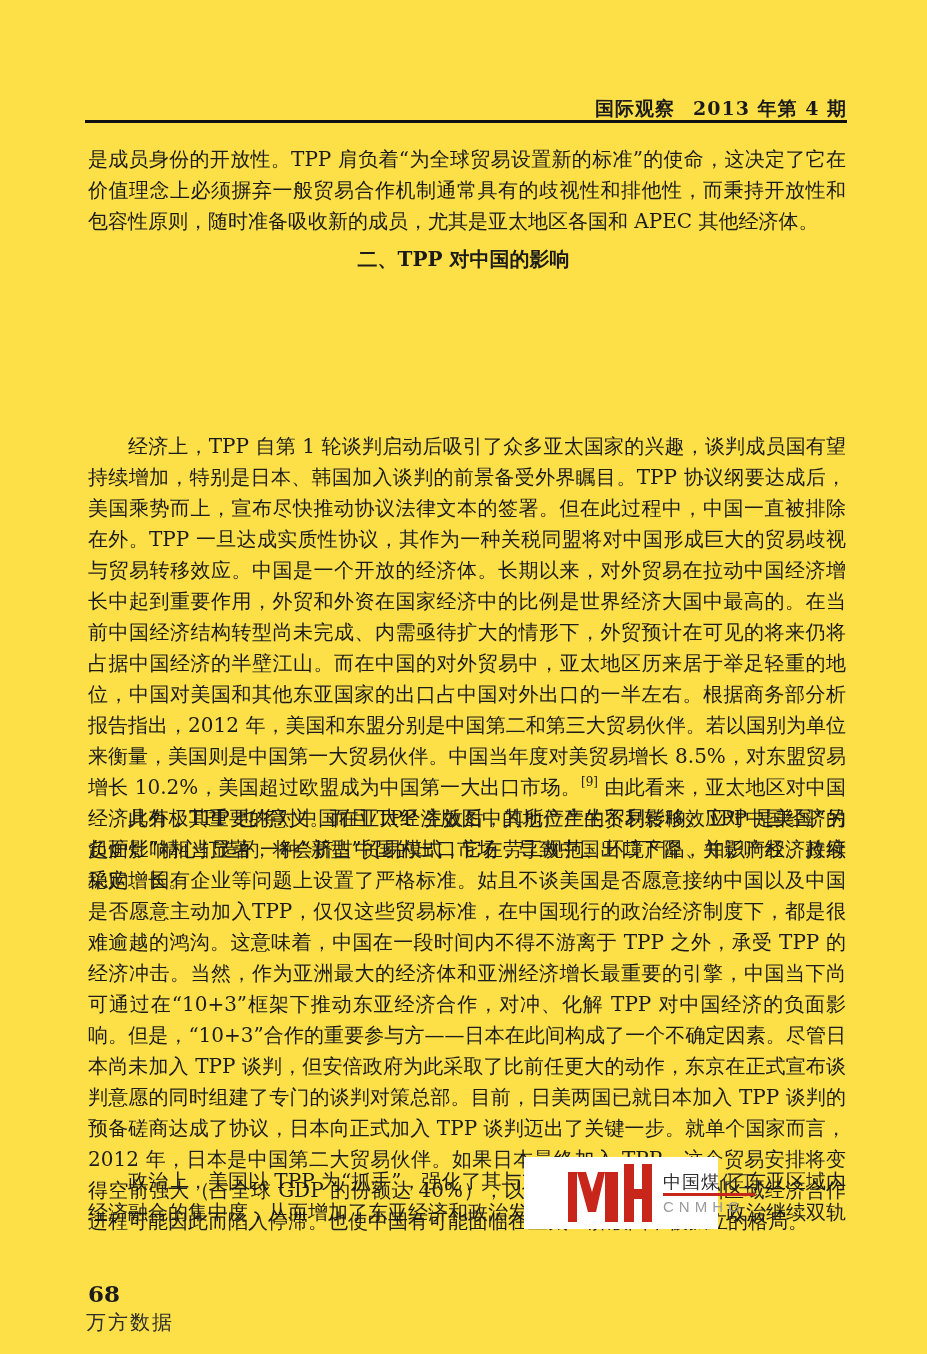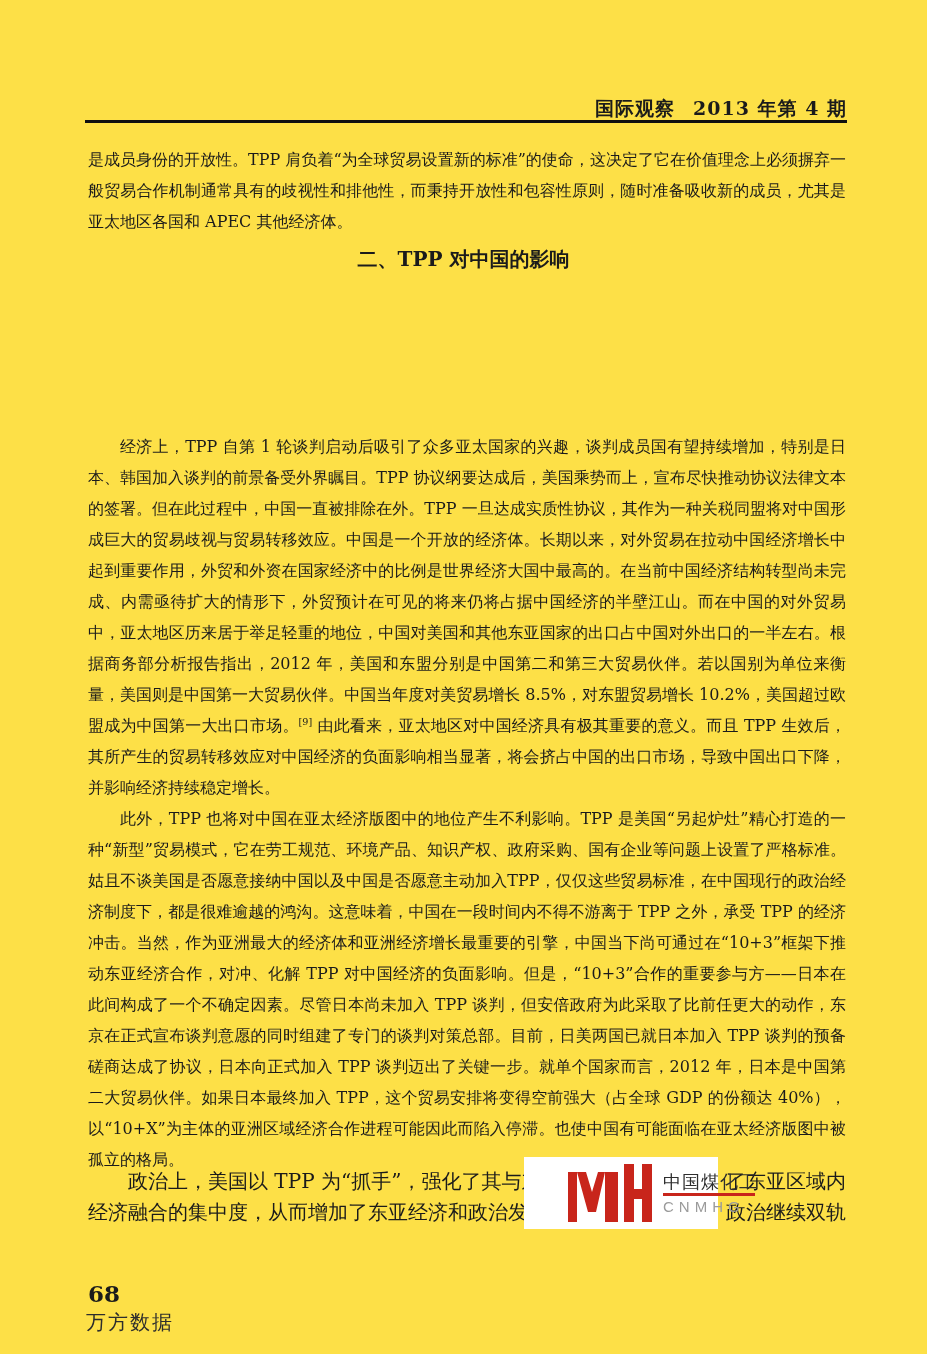--- a/index.html
+++ b/index.html
@@ -21,21 +21,21 @@
   }
   .journal-header .issue{margin-left:18px;}
   .header-rule{
     position:absolute;top:120px;left:85px;width:762px;height:3px;
     background:#101010;
   }
 
   
   .para{
     position:absolute;left:88px;width:758px;
-    font-size:16px;line-height:31px;
+    font-size:20px;line-height:31px;
     text-align:justify;
     text-justify:inter-ideograph;
     margin:0;
   }
   .para.indent{text-indent:2em;}
   .para sup{font-size:0.6em;line-height:0;vertical-align:super;}
 
   .section-heading{
     position:absolute;top:246px;left:0;width:100%;
     text-align:center;

